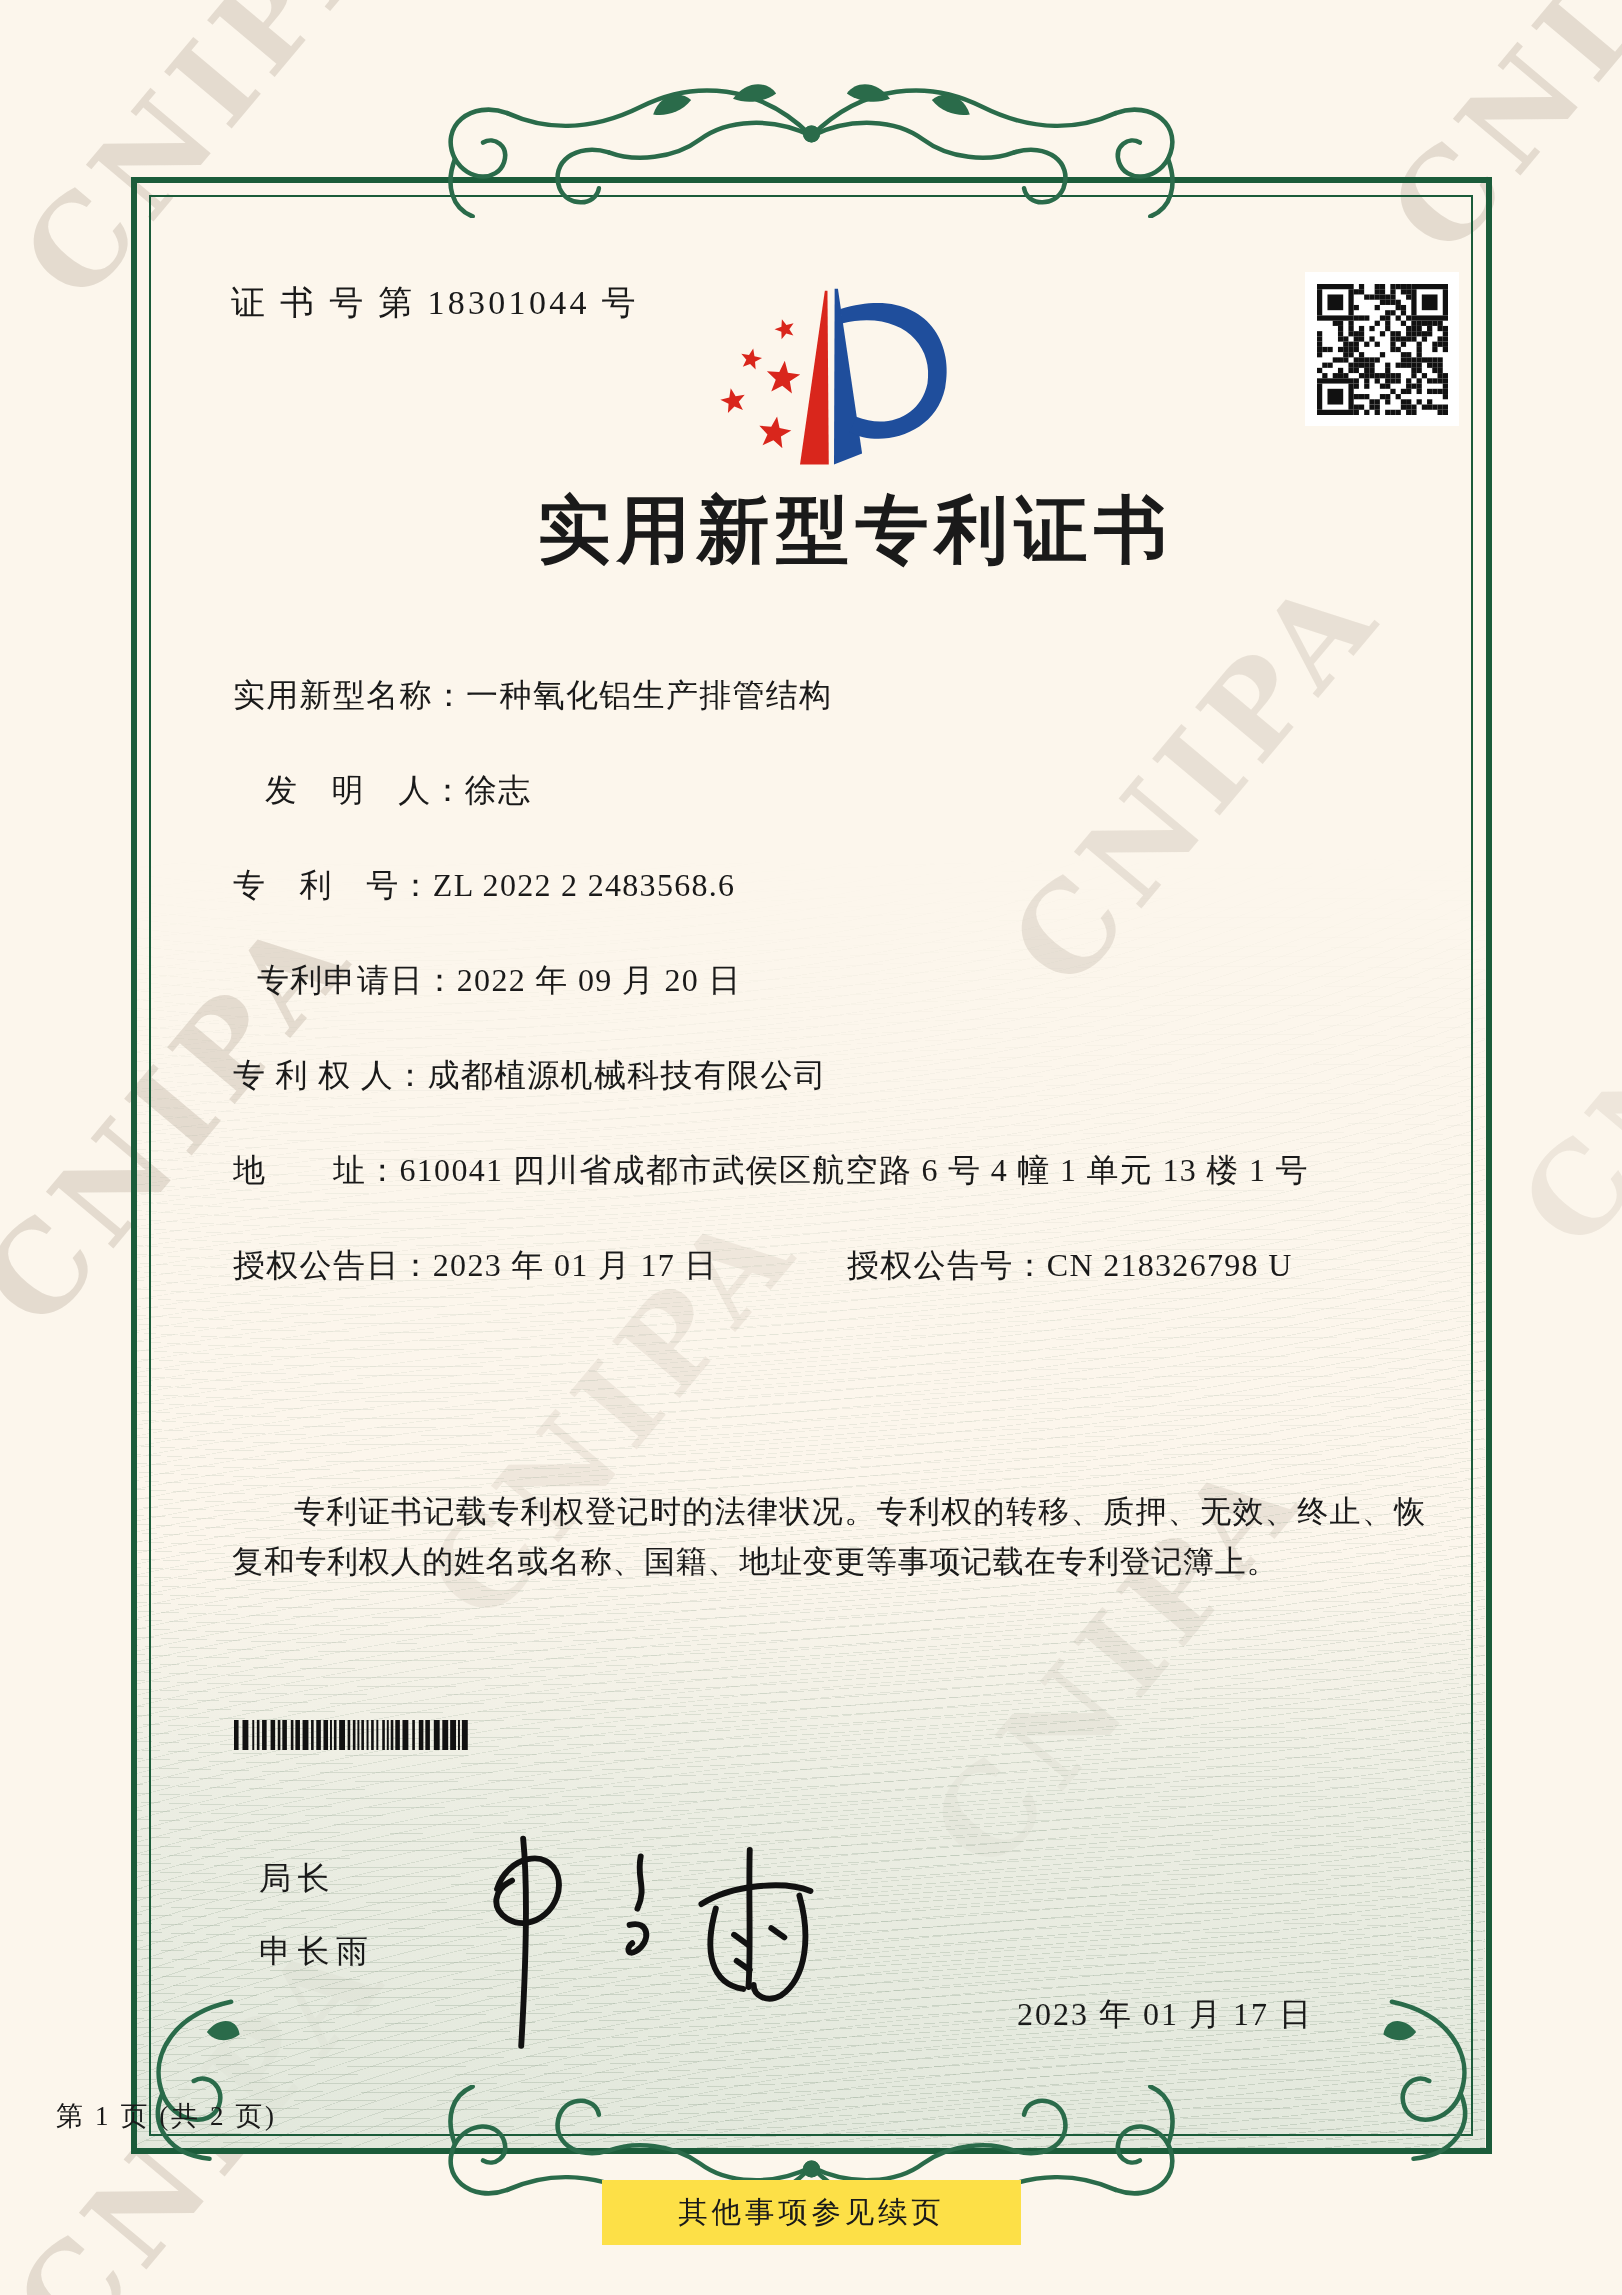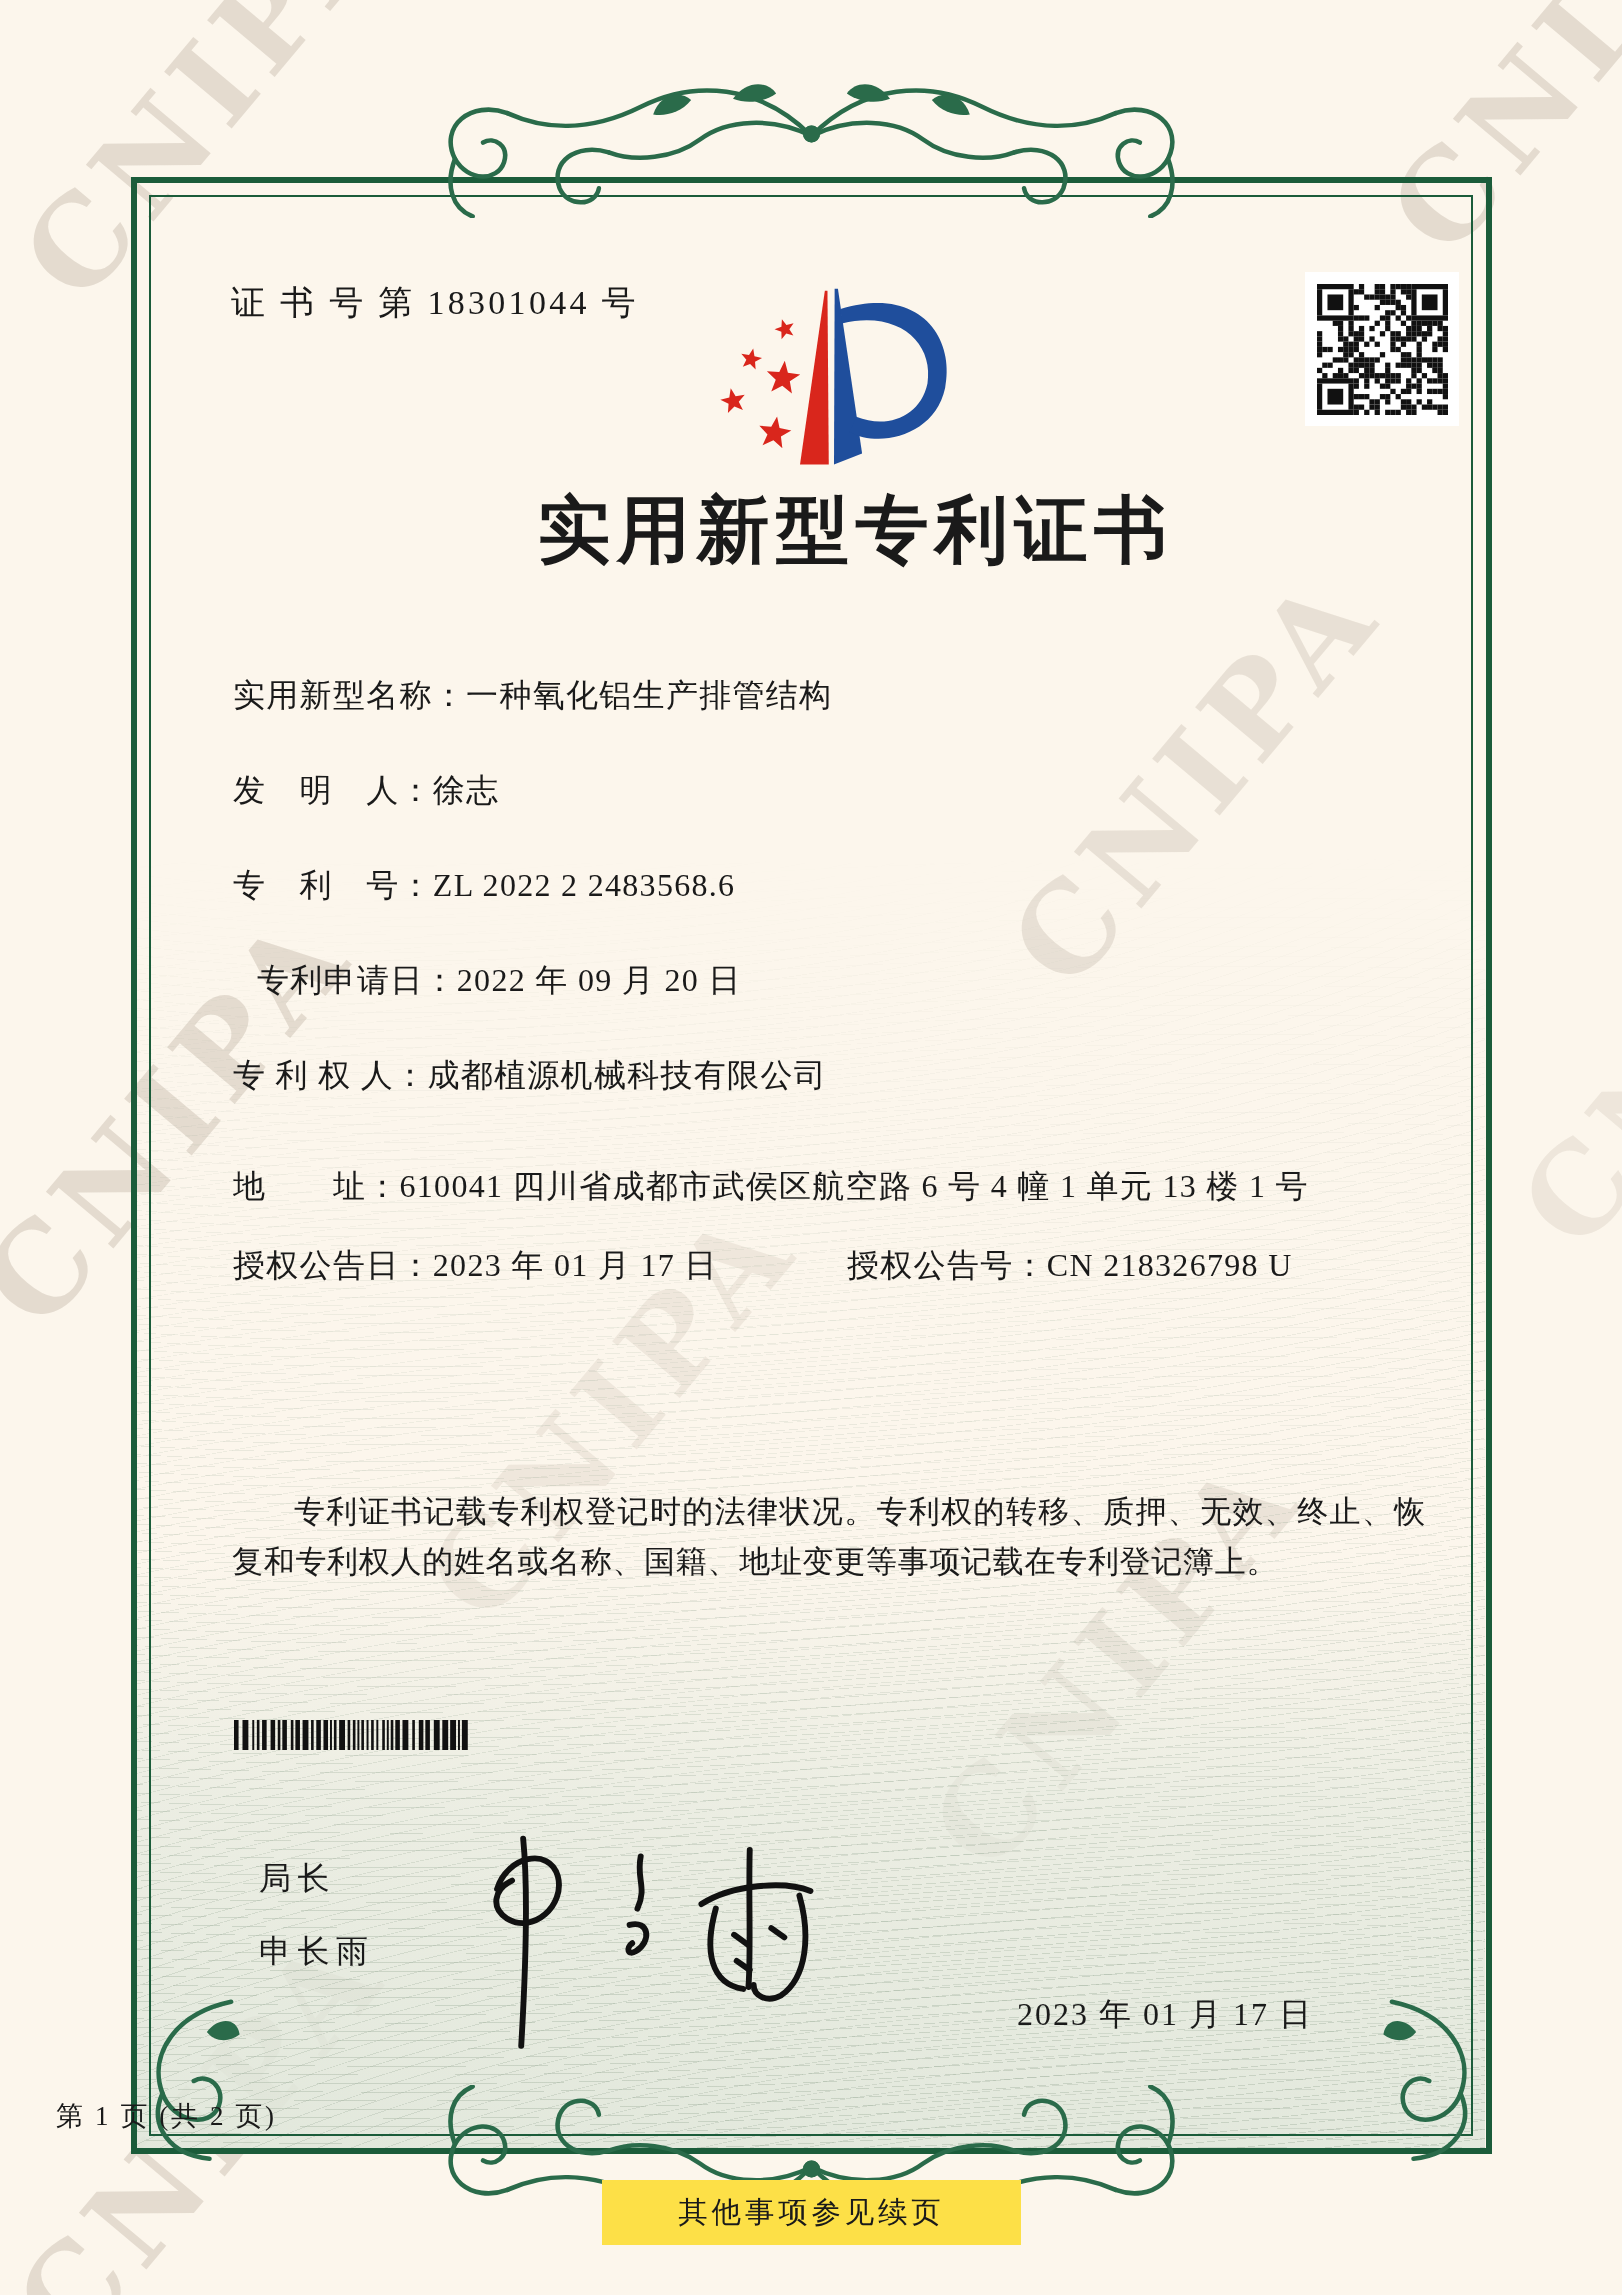--- a/index.html
+++ b/index.html
@@ -45,21 +45,21 @@
   .content{position:absolute;z-index:6;left:16px;top:0;width:100%;height:100%;}
   .cert-no{position:absolute;left:215px;top:280px;font-size:34px;letter-spacing:3.3px;}
   .logo{position:absolute;left:687px;top:260px;width:262px;height:217px;}
   .qr-box{position:absolute;left:1289px;top:272px;width:154px;height:154px;background:#ffffff;}
   .qr-box svg{position:absolute;left:11.8px;top:11.8px;}
   .title{
     position:absolute;left:0;top:482px;width:100%;text-align:center;
     font-size:73px;font-weight:bold;letter-spacing:6.5px;padding-left:28px;
   }
   .frow{position:absolute;left:217px;font-size:32px;letter-spacing:1.3px;white-space:nowrap;}
-  .f0{top:674px;} .f1{top:769px;} .f2{top:864px;text-align:center;} .f3{top:959px;margin-left:24px;} .f4{top:1054px;} .f5{top:1149px;margin-top:16px;}
+  .f0{top:674px;} .f1{top:769px;margin-left:32px;} .f2{top:864px;text-align:center;} .f3{top:959px;margin-left:24px;} .f4{top:1054px;} .f5{top:1149px;}
   .grant{top:1244px;} .grant .second{position:absolute;left:614px;top:0;white-space:nowrap;}
   .para{
     position:absolute;left:216px;width:1194px;font-size:31px;line-height:50px;
     letter-spacing:0.7px;text-align:justify;text-indent:2em;margin:0;
   }
   .p1{top:1335px;} .p2{top:1487px;}
   .barcode{position:absolute;left:218px;top:1720px;width:239px;height:30px;}
   .director-title{position:absolute;left:243px;top:1857px;font-size:32px;letter-spacing:6.5px;}
   .director-name{position:absolute;left:243px;top:1930px;font-size:32px;letter-spacing:6.5px;}
   .signature{position:absolute;left:425px;top:1827px;width:419px;height:222px;}

